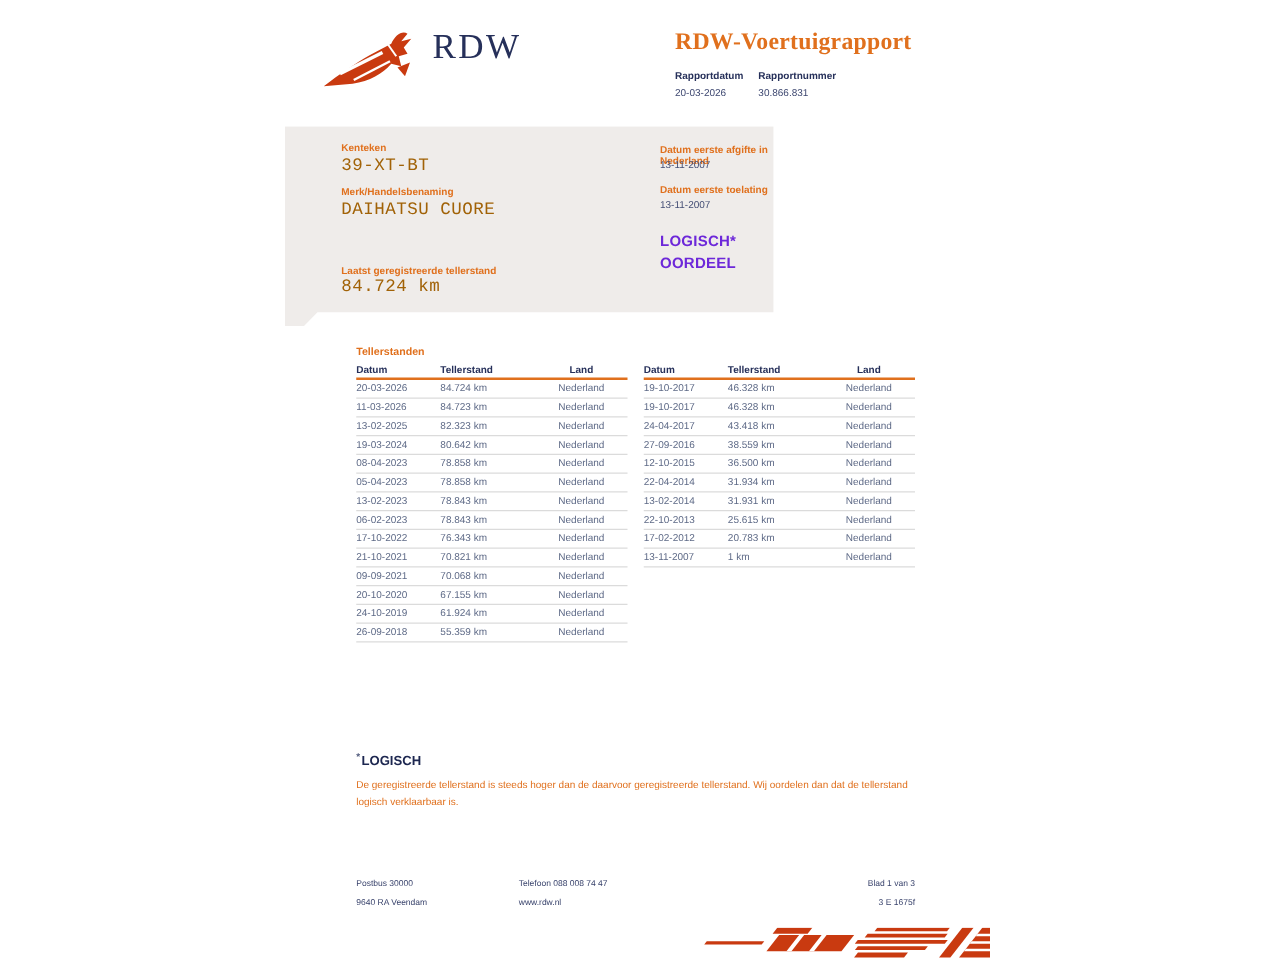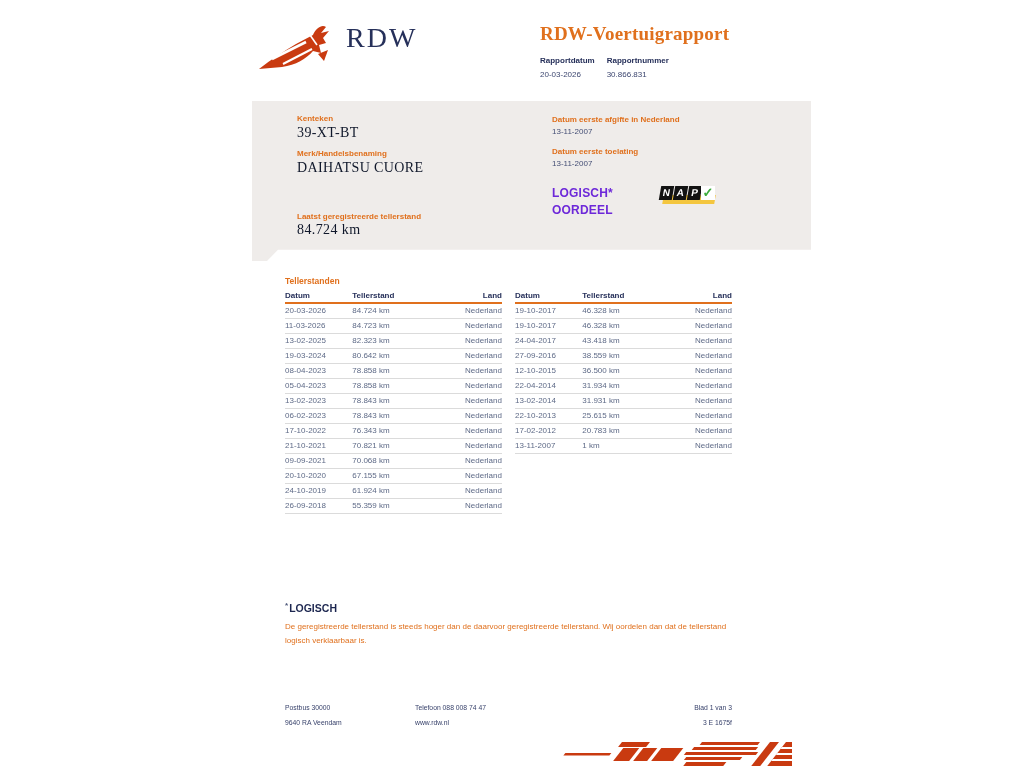--- a/index.html
+++ b/index.html
@@ -22,24 +22,24 @@
   .logo-bird{width:80px;height:52px;}
   .wordmark{font-family:"Liberation Serif",serif;font-size:28px;color:var(--navy);
     letter-spacing:2px;margin-left:10px;margin-top:0px;}
   .report-title{position:absolute;left:540px;top:23px;font-family:"Liberation Serif",serif;
     font-weight:bold;font-size:19px;color:var(--orange);letter-spacing:0.2px;}
   .meta{position:absolute;left:540px;top:56px;display:flex;gap:12px;}
   .meta-label{font-size:8px;font-weight:bold;color:var(--navy);}
   .meta-value{font-size:8px;color:#3D4770;margin-top:5px;}
 
   
-  .panel{position:absolute;left:252px;top:101px;width:559px;height:160px;background:var(--panel);
+  .panel{position:absolute;left:228px;top:101px;width:391px;height:160px;background:var(--panel);
     clip-path:polygon(0 0,100% 0,100% 93%,26px 93%,15px 100%,0 100%);}
   .p-label{position:absolute;font-size:8px;font-weight:bold;color:var(--orange);}
-  .p-serif{position:absolute;font-family:Liberation Serif, serif;font-size:14px;color:#0f172a;letter-spacing:0.4px;}
+  .p-serif{position:absolute;font-family:Liberation Mono, monospace;font-size:14px;color:#a16207;letter-spacing:0.4px;}
   .p-date{position:absolute;font-size:8px;color:#444E75;}
   .verdict{position:absolute;left:300px;top:84px;font-size:12px;font-weight:bold;
     color:#6d28d9;line-height:17px;letter-spacing:0.2px;}
 
   
   .nap{position:absolute;left:407px;top:85px;width:58px;height:22px;}
   .nap-bar{position:absolute;left:4px;top:9px;width:52px;height:9px;background:var(--nap-yellow);
     transform:skewX(-10deg);}
   .nap-letter{position:absolute;top:0;width:13px;height:14px;background:#121212;color:#fff;
     font-size:10px;font-weight:bold;text-align:center;line-height:14px;transform:skewX(-10deg);}
@@ -53,21 +53,21 @@
   .tables{position:absolute;left:285px;top:276px;width:447px;}
   .tables-title{font-size:8.5px;font-weight:bold;color:var(--orange);}
   .twrap{display:flex;gap:13px;margin-top:5px;align-items:flex-start;}
   .mtable{width:217px;}
   .thead{display:flex;font-size:8px;font-weight:bold;color:var(--navy);
     border-bottom:2px solid var(--orange);padding-bottom:2px;}
   .trow{display:flex;font-size:8px;color:var(--row-text);
     border-bottom:1px solid var(--row-border);padding:3px 0;line-height:8px;}
   .c1{width:31%;}
   .c2{width:35%;}
-  .c3{width:34%;text-align:right;}
+  .c3{width:34%;text-align:center;}
 
   
   .note{position:absolute;left:285px;top:601px;width:460px;}
   .note-title{font-size:10.5px;font-weight:bold;color:#1D2750;}
   .note-ast{font-size:8px;vertical-align:4px;margin-right:1px;color:#4b5578;}
   .note-text{font-size:8px;color:var(--orange);line-height:14px;margin-top:6px;width:452px;}
 
   
   .footer{position:absolute;left:285px;top:700px;width:447px;font-size:6.8px;color:#39436C;}
   .footer .col{position:absolute;top:0;line-height:15px;}

